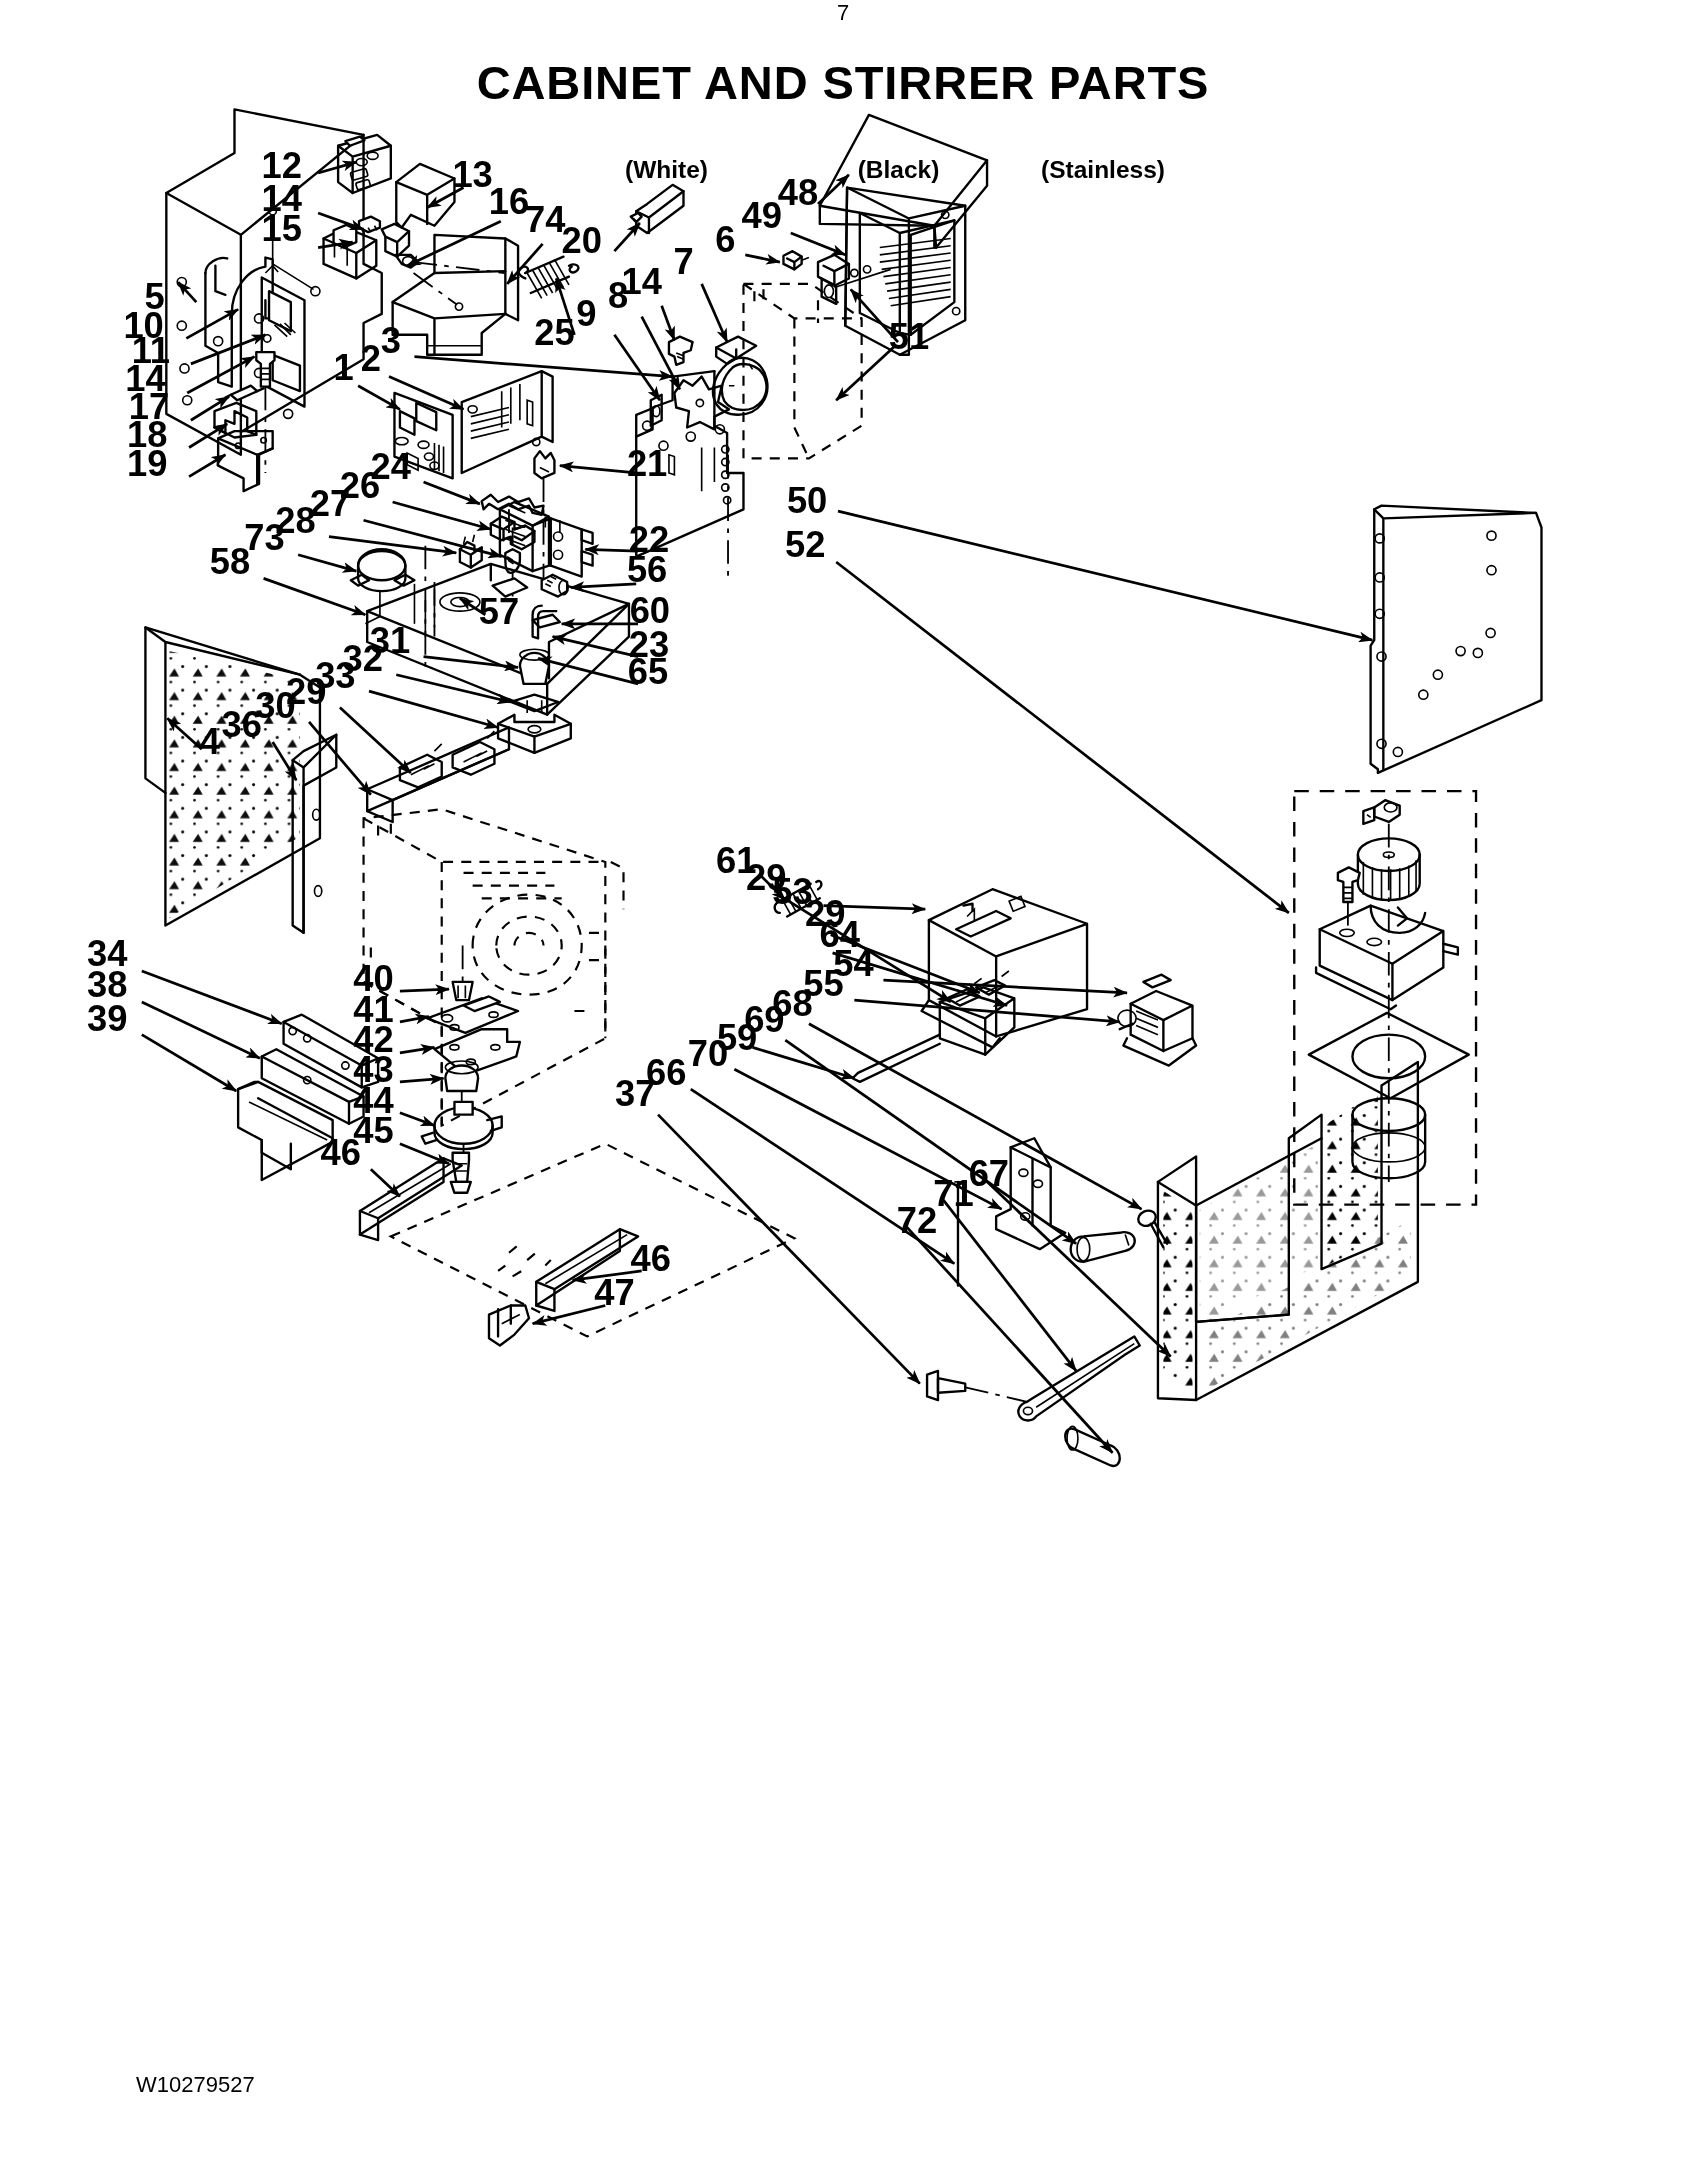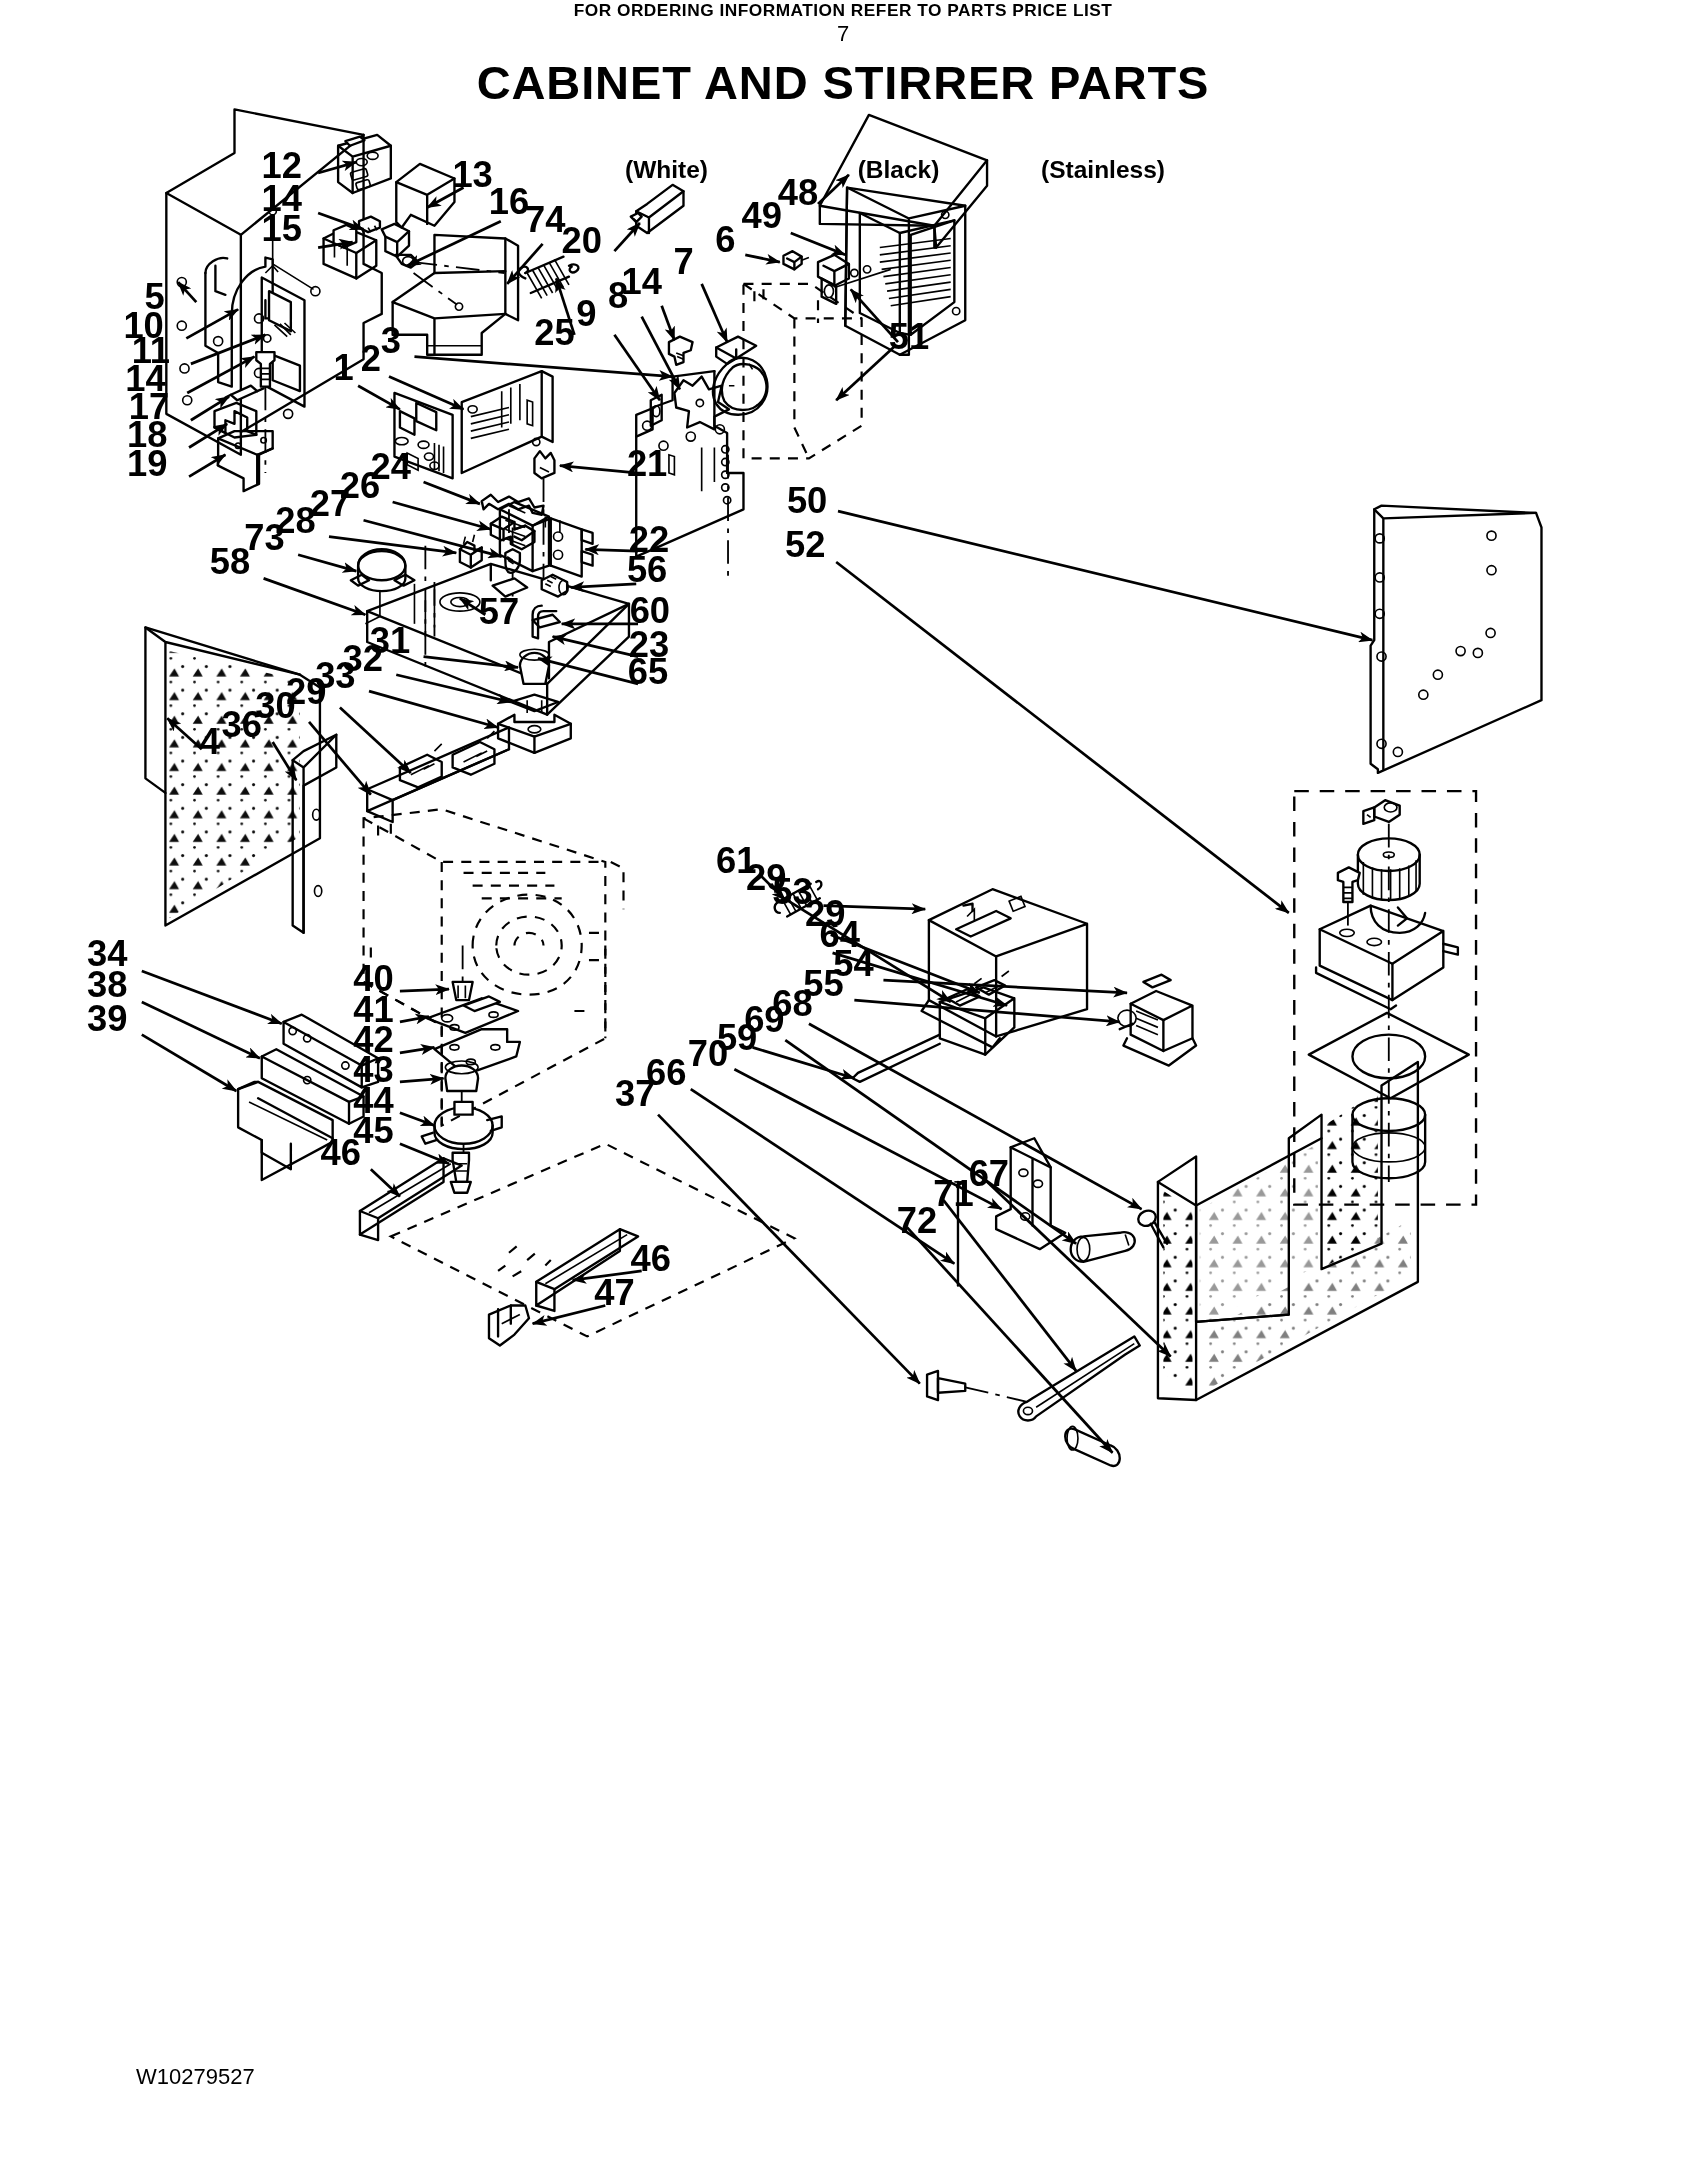--- a/index.html
+++ b/index.html
@@ -8,21 +8,21 @@
   .hdr{position:absolute;width:100%;text-align:center;}
   #title{top:55px;font-size:47px;font-weight:bold;letter-spacing:0.9px;}
   #models{top:120px;font-size:24.5px;font-weight:bold;}
   #colorrow{top:156px;font-size:24.5px;font-weight:bold;padding-left:28px;}
   #colorrow span{display:inline-block;}
   #c-white{width:264px;text-align:center;}
   #c-black{width:200px;text-align:center;}
   #c-stainless{width:209px;text-align:center;}
   #footnote{bottom:136px;width:100%;text-align:center;font-size:17.3px;font-weight:bold;letter-spacing:0.5px;}
   #pagenum{bottom:86px;width:100%;text-align:center;font-size:22px;}
-  #docnum{position:absolute;left:136px;bottom:92px;font-size:22px;}
+  #docnum{position:absolute;left:136px;bottom:84px;font-size:22px;}
   svg#art{position:absolute;left:0;top:0;width:1686px;height:2182px;}
   .cal{font-family:"Liberation Sans",sans-serif;font-size:40px;font-weight:bold;fill:#000;}
   .ln{stroke:#000;stroke-width:3;fill:none;}
   .pt{stroke:#000;stroke-width:2.6;fill:none;stroke-linejoin:round;stroke-linecap:round;}
   .ptf{stroke:#000;stroke-width:2.6;fill:#fff;stroke-linejoin:round;stroke-linecap:round;}
   .thin{stroke:#000;stroke-width:1.8;fill:none;}
   .thinf{stroke:#000;stroke-width:1.8;fill:#fff;}
   .dash{stroke:#000;stroke-width:2.6;fill:none;stroke-dasharray:16 12;}
   .dash2{stroke:#000;stroke-width:2.4;fill:none;stroke-dasharray:11 9;}
   .cl{stroke:#000;stroke-width:2;fill:none;stroke-dasharray:26 8 5 8;}
@@ -766,17 +766,16 @@
         <text class="cal" x="811" y="1155" text-anchor="middle">59</text>
         <text class="cal" x="779" y="1172" text-anchor="middle">70</text>
         <text class="cal" x="733" y="1193" text-anchor="middle">66</text>
         <text class="cal" x="699" y="1216" text-anchor="middle">37</text>
         <text class="cal" x="1088" y="1305" text-anchor="middle">67</text>
         <text class="cal" x="1049" y="1327" text-anchor="middle">71</text>
         <text class="cal" x="1009" y="1356" text-anchor="middle">72</text>
       </g>
   </svg>
 
-  <div id="footnote">FOR ORDERING INFORMATION REFER TO PARTS PRICE LIST</div>
   <div id="pagenum">7</div>
   <div id="docnum">W10279527</div>
 </div>
 
 
 </body></html>

